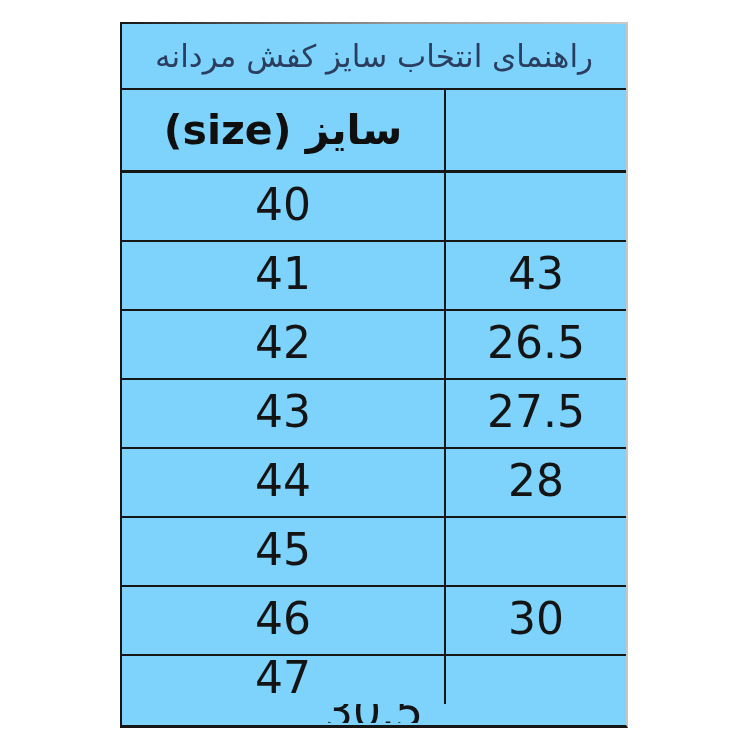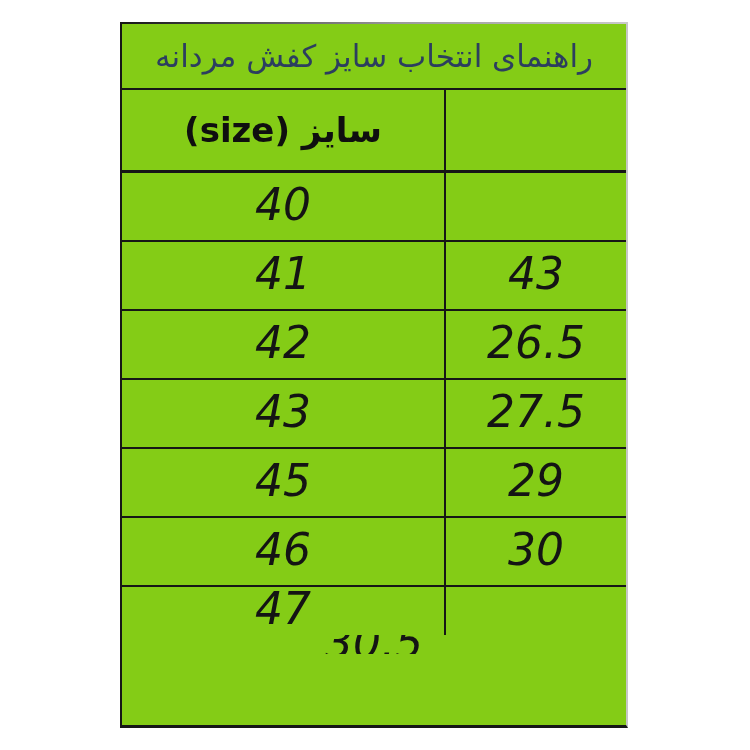--- a/index.html
+++ b/index.html
@@ -9,21 +9,21 @@
     font-family: "DejaVu Sans", sans-serif;
     overflow: hidden;
   }
   .size-table {
     position: absolute;
     left: 120px; top: 22px;
     width: 508px; height: 706px;
     border: 2px solid #161616;
     border-right-color: #c6c6c6;
     border-bottom-width: 3px;
-    background: #84cc16;
+    background: #7dd3fc;
   }
   
   .size-table::before {
     content: "";
     position: absolute;
     left: -2px; right: -2px; top: -2px; height: 2px;
     background: linear-gradient(to right, #161616 0%, #4a4a4a 22%, #9a9a9a 55%, #c9c9c9 100%);
     pointer-events: none;
   }
   .title-row {
@@ -42,31 +42,30 @@
   .row.header-row { height: 83px; border-bottom-width: 3px; }
   .row.last { height: 67px; border-bottom: none; flex-direction: column; }
   .cell {
     display: flex; align-items: center; justify-content: center;
     overflow: hidden;
   }
   .size-col { width: 324px; border-right: 2px solid #161616; }
   .cm-col { flex: 1; }
   .header-cell span {
     direction: rtl;
-    font-size: 34px;
+    font-size: 41px;
     font-weight: 700;
     color: #0f0f0f;
     white-space: nowrap;
   }
   .num {
     font-size: 44px;
     color: #141414;
     line-height: 1;
     padding-bottom: 4px;
-    font-style: italic;
   }
 </style>
 </head>
 <body>
 
 <div class="size-table">
 
   <div class="title-row">
     <span>راهنمای انتخاب سایز کفش مردانه</span>
   </div>
@@ -103,27 +102,32 @@
 
   <div class="row">
     <div class="cell size-col">
       <span class="num">43</span>
     </div>
     <div class="cell cm-col">
       <span class="num">27.5</span>
     </div>
   </div>
 
+  <div class="row">
+    <div class="cell size-col">
+      <span class="num">44</span>
+    </div>
+    <div class="cell cm-col">
+      <span class="num">28</span>
+    </div>
+  </div>
 
   <div class="row">
     <div class="cell size-col">
       <span class="num">45</span>
-    </div>
-    <div class="cell cm-col">
-      <span class="num">29</span>
     </div>
   </div>
 
   <div class="row">
     <div class="cell size-col">
       <span class="num">46</span>
     </div>
     <div class="cell cm-col">
       <span class="num">30</span>
     </div>

